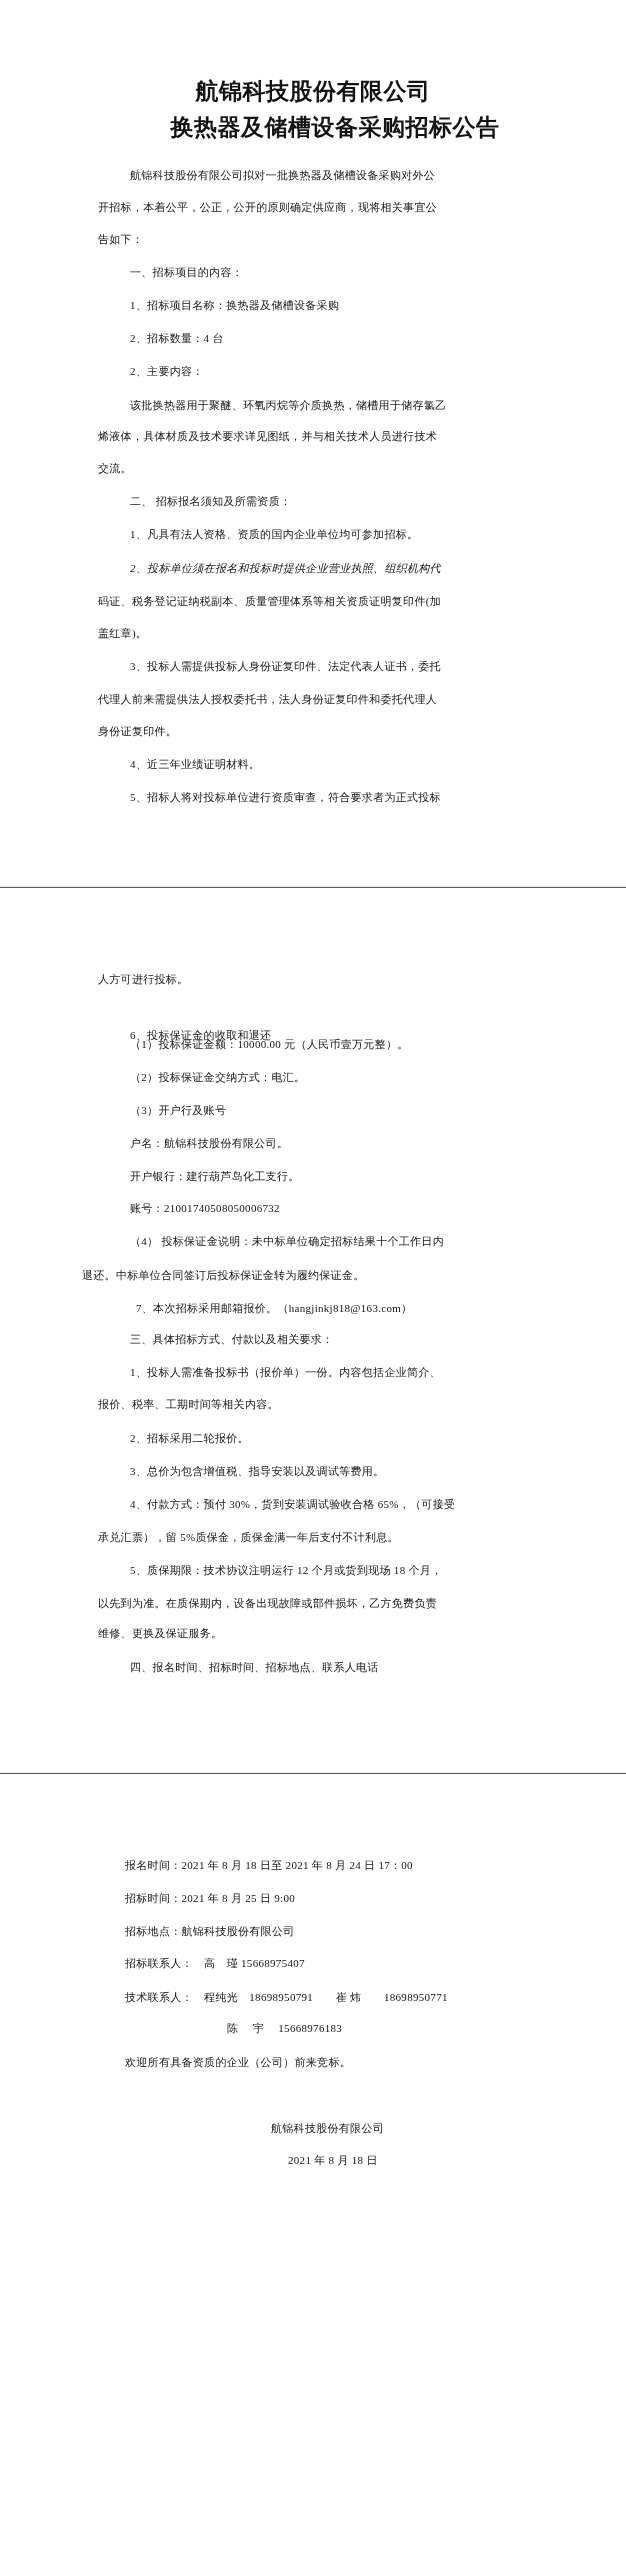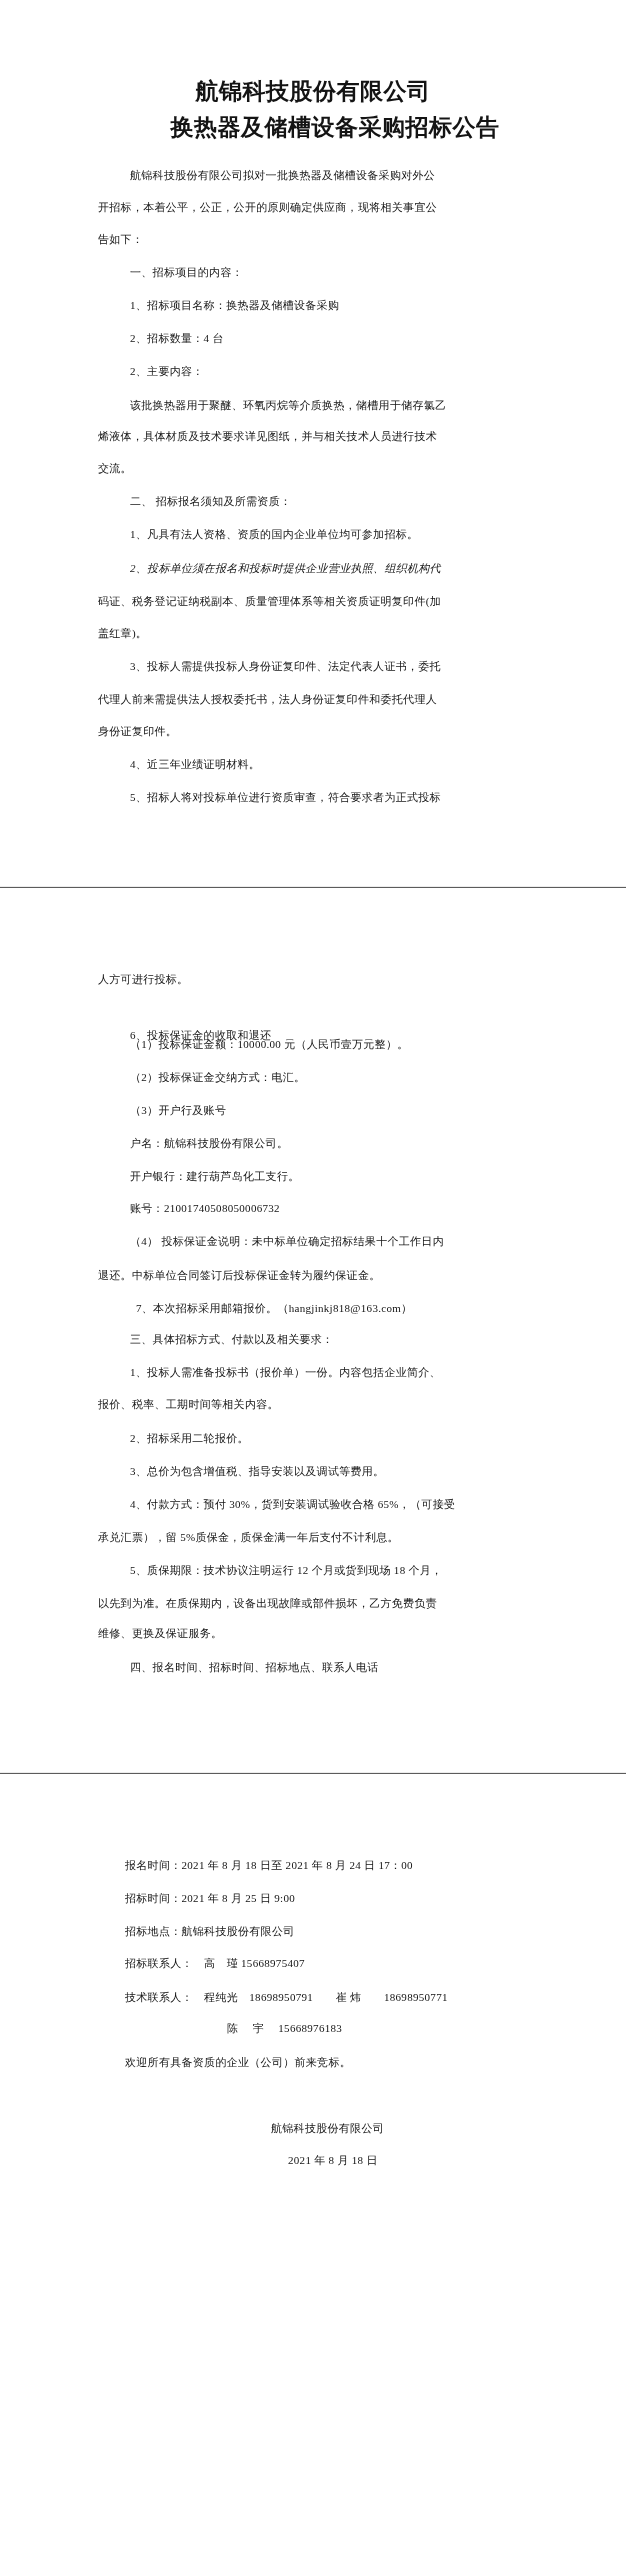--- a/index.html
+++ b/index.html
@@ -67,21 +67,21 @@
       <div class="line" style="left: 130px; top: 786px;">5、招标人将对投标单位进行资质审查，符合要求者为正式投标</div>
       <div class="line" style="left: 98px; top: 968px;">人方可进行投标。</div>
       <div class="line" style="left: 130px; top: 1000px; margin-top: 24px;">6、投标保证金的收取和退还</div>
       <div class="line" style="left: 130px; top: 1033px;">（1）投标保证金额：10000.00 元（人民币壹万元整）。</div>
       <div class="line" style="left: 130px; top: 1066px;">（2）投标保证金交纳方式：电汇。</div>
       <div class="line" style="left: 130px; top: 1099px;">（3）开户行及账号</div>
       <div class="line" style="left: 130px; top: 1132px;">户名：航锦科技股份有限公司。</div>
       <div class="line" style="left: 130px; top: 1165px;">开户银行：建行葫芦岛化工支行。</div>
       <div class="line" style="left: 130px; top: 1197px;">账号：21001740508050006732</div>
       <div class="line" style="left: 130px; top: 1230px;">（4） 投标保证金说明：未中标单位确定招标结果十个工作日内</div>
-      <div class="line" style="left: 98px; top: 1264px;">退还。中标单位合同签订后投标保证金转为履约保证金。</div>
+      <div class="line" style="left: 82px; top: 1264px;">退还。中标单位合同签订后投标保证金转为履约保证金。</div>
       <div class="line" style="left: 136px; top: 1297px;">7、本次招标采用邮箱报价。（hangjinkj818@163.com）</div>
       <div class="line" style="left: 130px; top: 1328px;">三、具体招标方式、付款以及相关要求：</div>
       <div class="line" style="left: 130px; top: 1361px;">1、投标人需准备投标书（报价单）一份。内容包括企业简介、</div>
       <div class="line" style="left: 98px; top: 1393px;">报价、税率、工期时间等相关内容。</div>
       <div class="line" style="left: 130px; top: 1427px; text-align: right;">2、招标采用二轮报价。</div>
       <div class="line" style="left: 130px; top: 1460px;">3、总价为包含增值税、指导安装以及调试等费用。</div>
       <div class="line" style="left: 130px; top: 1493px;">4、付款方式：预付 30%，货到安装调试验收合格 65%，（可接受</div>
       <div class="line" style="left: 98px; top: 1526px;">承兑汇票），留 5%质保金，质保金满一年后支付不计利息。</div>
       <div class="line" style="left: 130px; top: 1559px;">5、质保期限：技术协议注明运行 12 个月或货到现场 18 个月，</div>
       <div class="line" style="left: 98px; top: 1592px;">以先到为准。在质保期内，设备出现故障或部件损坏，乙方免费负责</div>

